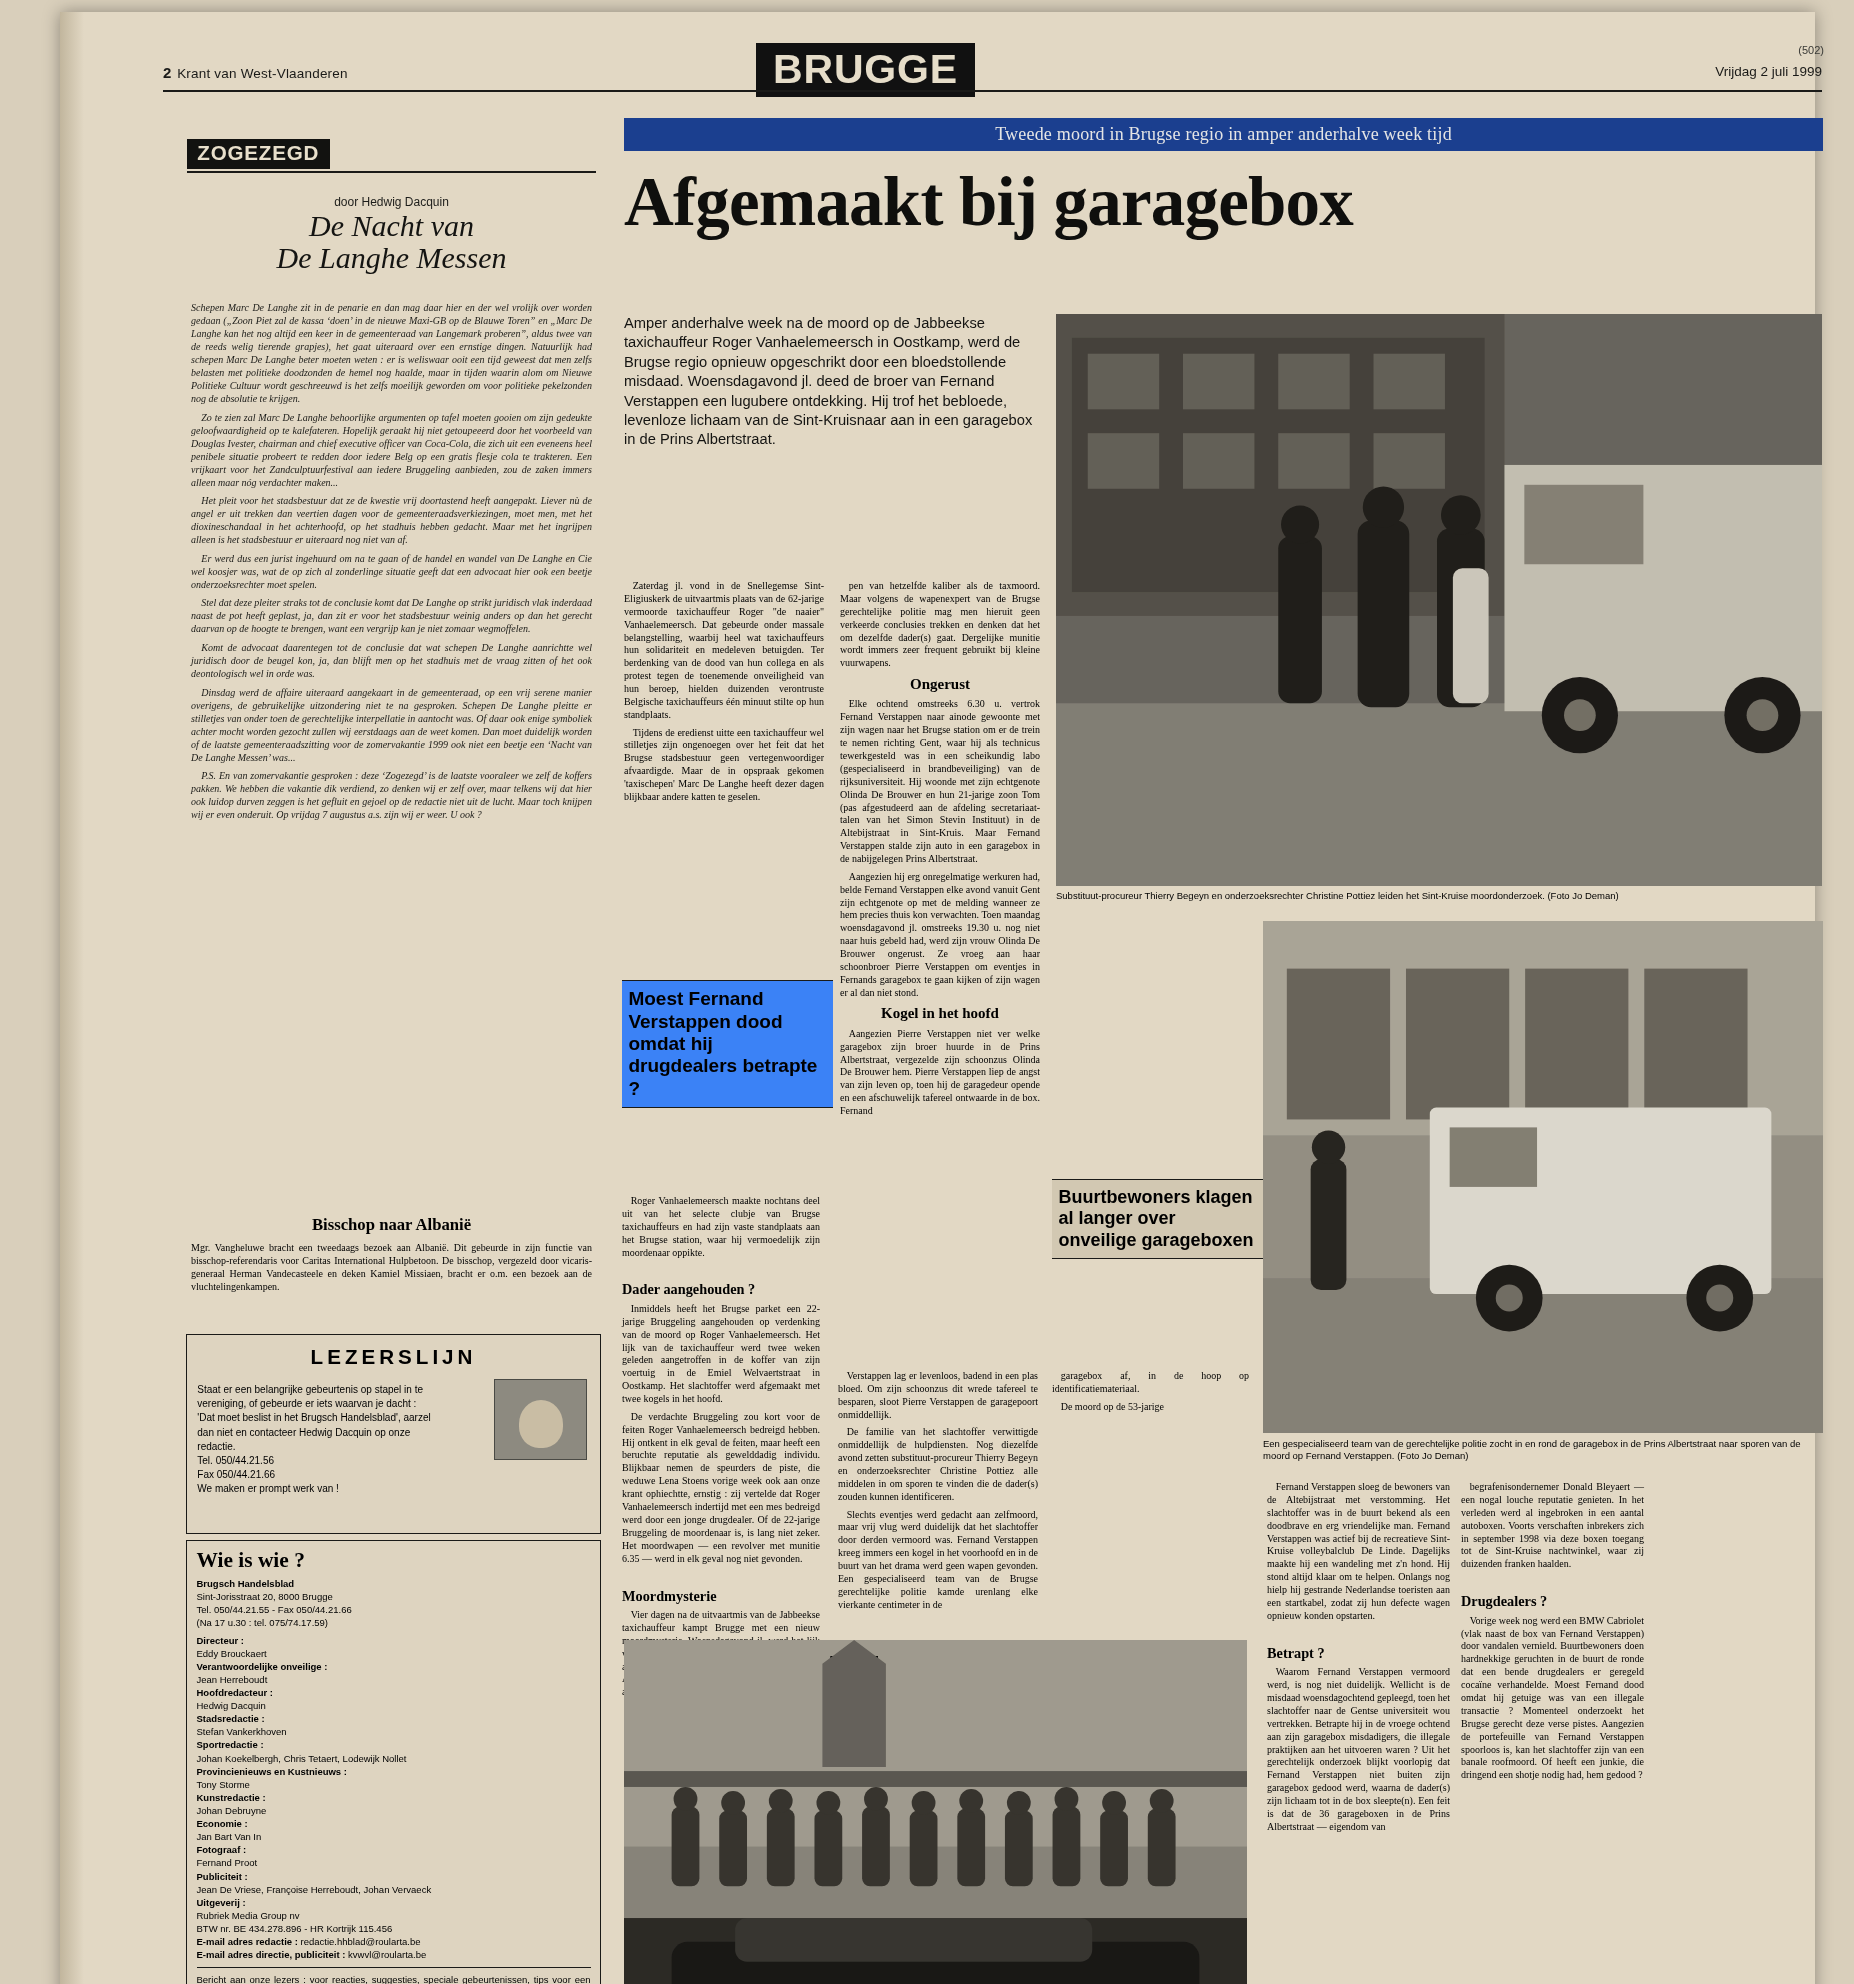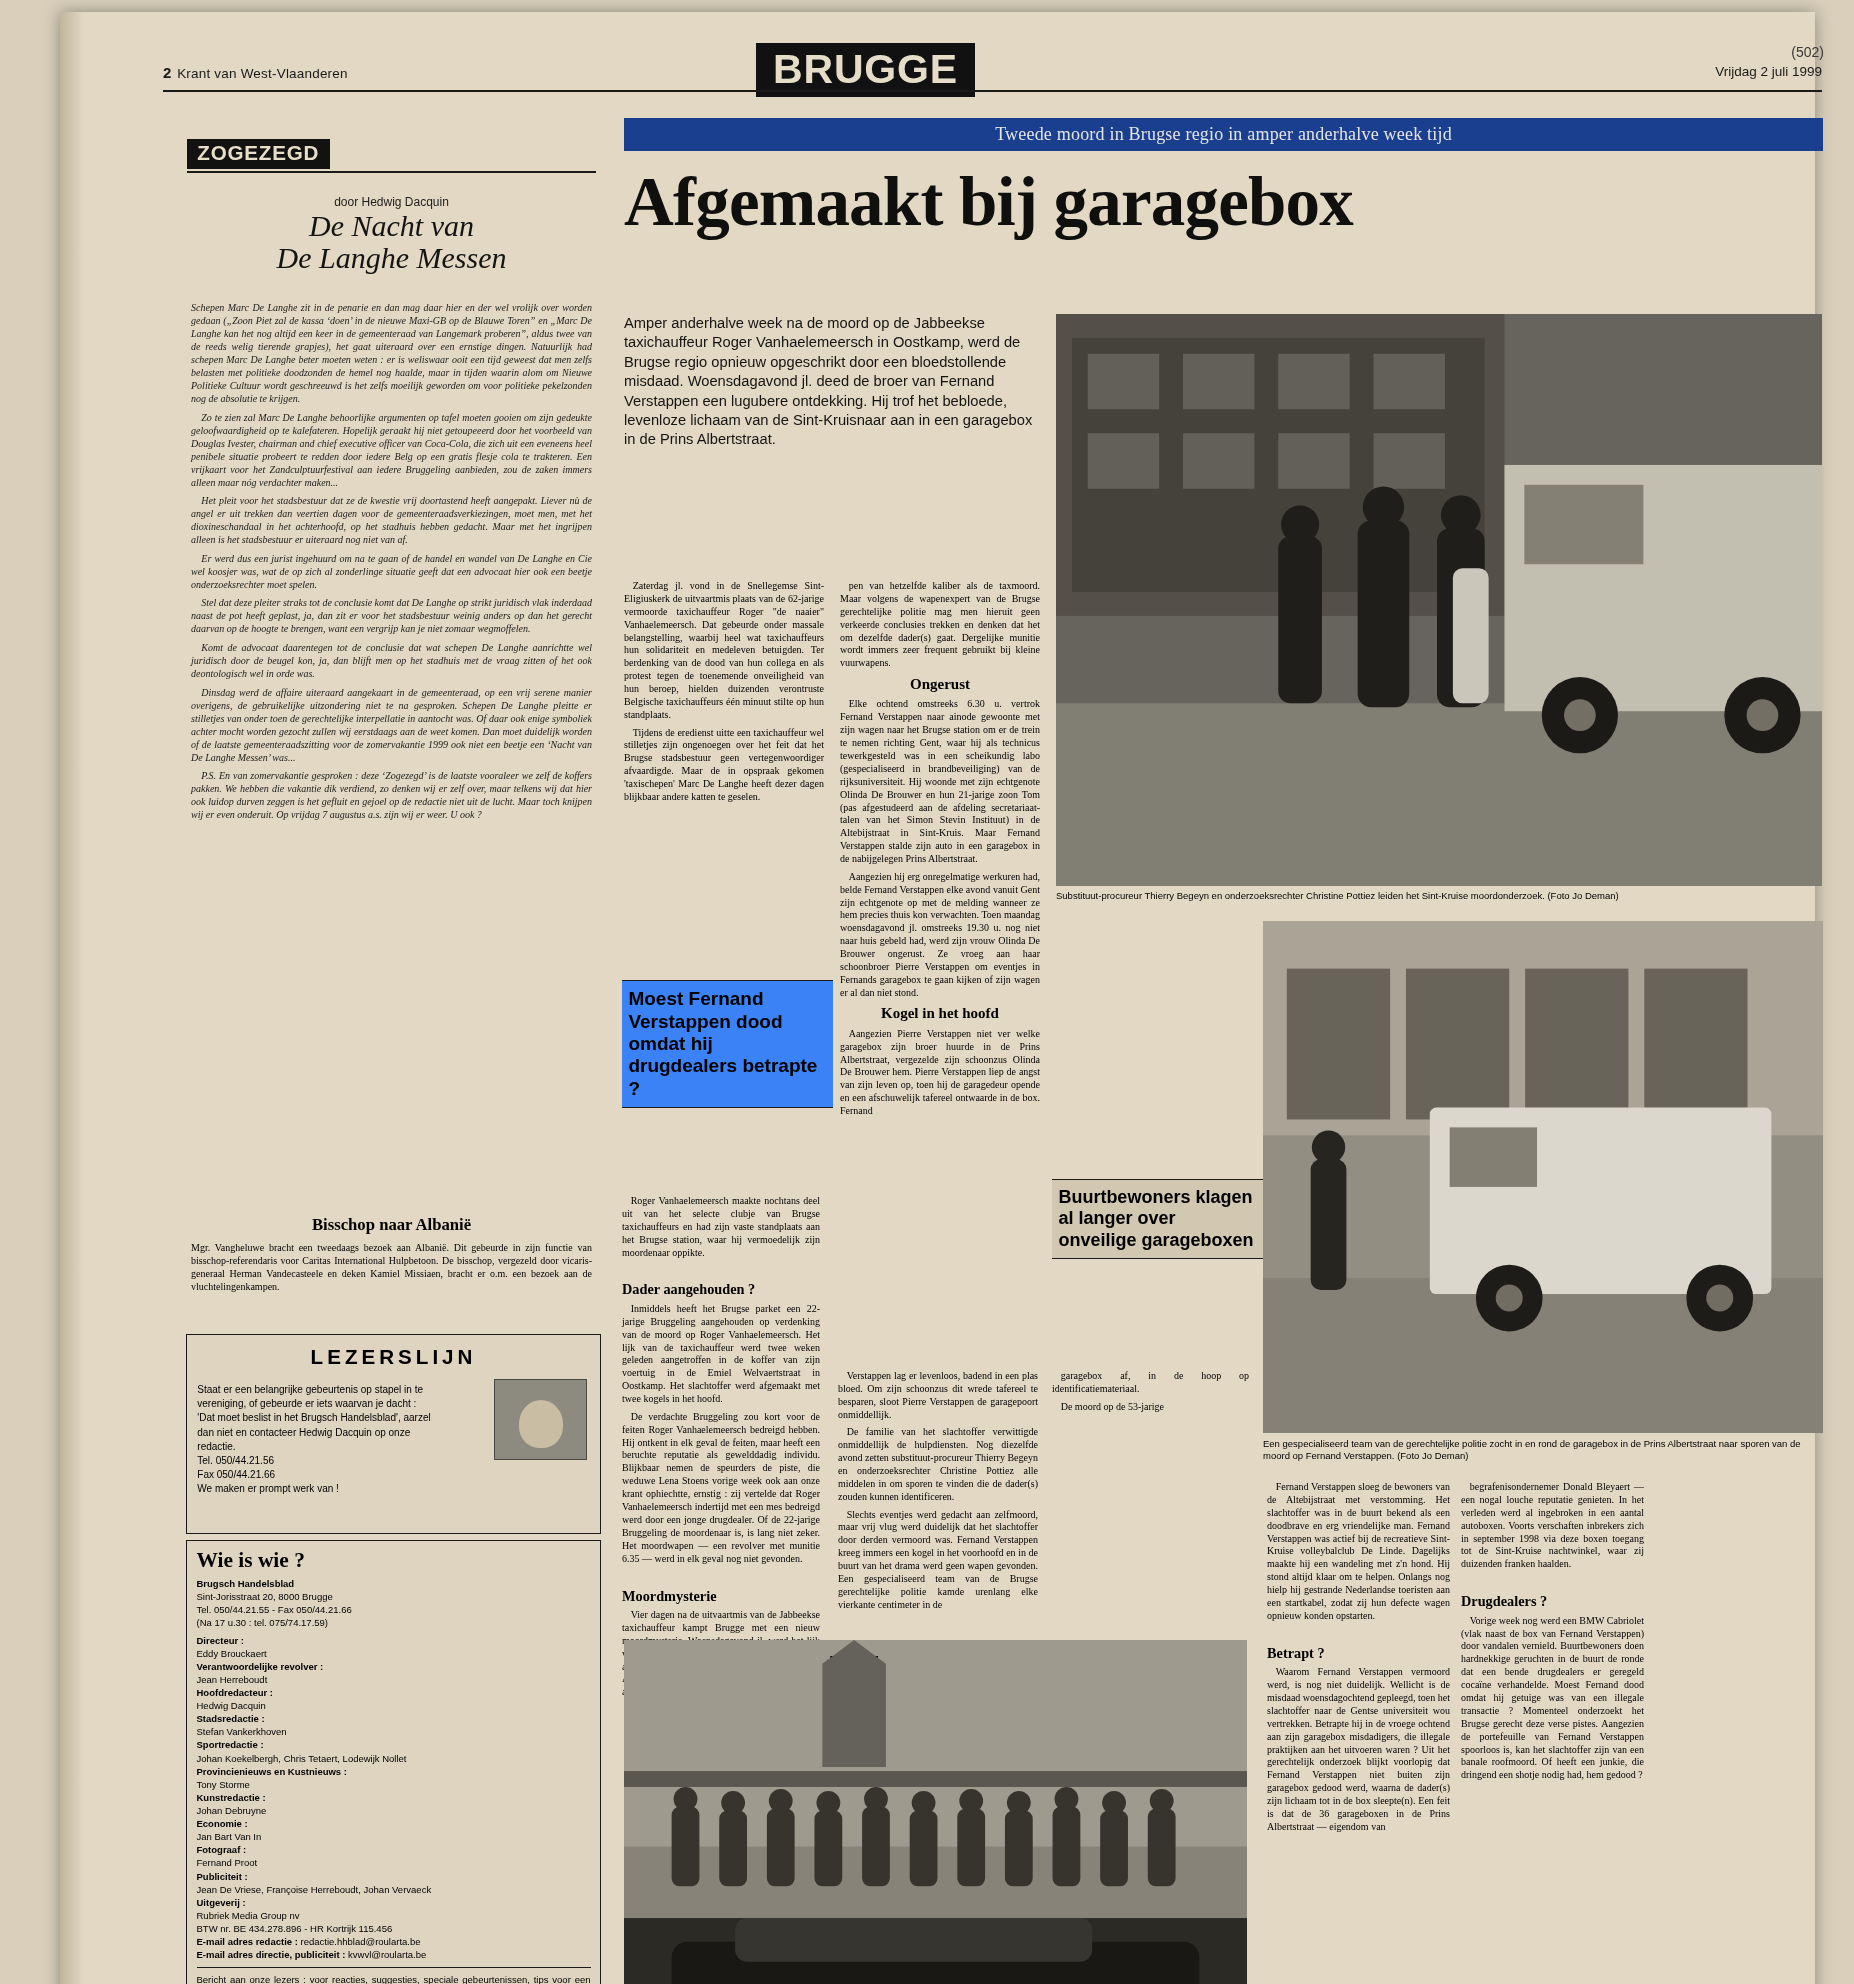--- a/index.html
+++ b/index.html
@@ -7,21 +7,21 @@
   .page{position:relative;width:1855px;height:2644px;background:#d9cfbb;overflow:hidden;}
   .paper{position:absolute;left:60px;top:12px;width:1755px;height:2620px;background:#e2d8c4;box-shadow:0 0 16px rgba(0,0,0,.35);}
   .paper:before{content:"";position:absolute;left:0;top:0;width:24px;height:100%;background:linear-gradient(90deg,#b9ad93,#e2d8c4);opacity:.8;}
   
   .masthead{position:absolute;left:79px;top:28px;width:1707px;height:56px;}
   .mh-left{position:absolute;left:24px;top:24px;font-size:13.5px;letter-spacing:0.2px;color:#1a1a18;font-family:"Liberation Sans",sans-serif;}
   .mh-left .pg{font-weight:bold;font-size:15px;margin-right:5.6px;}
   .mh-center{position:absolute;left:548px;top:3.2px;width:357px;text-align:center;}
   .brugge-box{display:inline-block;background:#111;color:#e6ddc9;font-family:"Liberation Sans",sans-serif;font-weight:bold;font-size:41px;letter-spacing:0.8px;padding:2.4px 16.7px 4.8px;}
   .mh-right{position:absolute;right:24px;top:24px;font-size:13.5px;color:#1a1a18;font-family:"Liberation Sans",sans-serif;}
-  .mh-code{position:absolute;right:22px;top:4px;font-size:14px;color:#3a3a36;font-family:"Liberation Sans",sans-serif;padding-left:9px;}
+  .mh-code{position:absolute;right:22px;top:4px;font-size:11px;color:#3a3a36;font-family:"Liberation Sans",sans-serif;padding-left:9px;}
   .mh-rule{position:absolute;left:103px;top:78px;width:1659px;height:2px;background:#1a1a18;}
   
   .zogezegd-head{position:absolute;left:127px;top:127px;width:397px;}
   .zg-title{background:#121210;color:#e8dfcb;display:inline-block;font-family:"Liberation Sans",sans-serif;font-weight:bold;font-size:20.6px;letter-spacing:0.8px;padding:2.4px 10.3px 4px;}
   .zg-rule{position:absolute;left:127px;top:159px;width:409px;height:1.6px;background:#1a1a18;}
   .byline{position:absolute;left:127px;top:183px;width:409px;text-align:center;font-size:12px;font-family:"Liberation Sans",sans-serif;color:#1d1d1a;}
   .zg-h1{position:absolute;left:127px;top:198px;width:409px;text-align:center;font-size:30px;font-style:italic;line-height:1.08;color:#141412;}
   .colA{position:absolute;left:131px;top:278px;width:401px;font-size:10px;line-height:1.30;text-align:justify;font-style:italic;color:#1b1b18;margin-top:11px;}
   .colA p{margin:0 0 5.6px 0;text-indent:10.3px;}
   .colA p.first{text-indent:0;}
@@ -126,21 +126,21 @@
   <div class="wiewie">
     <h2>Wie is wie ?</h2>
     <div class="blk">
       <div><b>Brugsch Handelsblad</b></div>
       <div>Sint-Jorisstraat 20, 8000 Brugge</div>
       <div>Tel. 050/44.21.55 - Fax 050/44.21.66</div>
       <div>(Na 17 u.30 : tel. 075/74.17.59)</div>
       <div style="height:4px"></div>
       <div><b>Directeur :</b></div>
       <div>Eddy Brouckaert</div>
-      <div><b>Verantwoordelijke revolver :</b></div>
+      <div><b>Verantwoordelijke onveilige :</b></div>
       <div>Jean Herreboudt</div>
       <div><b>Hoofdredacteur :</b></div>
       <div>Hedwig Dacquin</div>
       <div><b>Stadsredactie :</b></div>
       <div>Stefan Vankerkhoven</div>
       <div><b>Sportredactie :</b></div>
       <div>Johan Koekelbergh, Chris Tetaert, Lodewijk Nollet</div>
       <div><b>Provincienieuws en Kustnieuws :</b></div>
       <div>Tony Storme</div>
       <div><b>Kunstredactie :</b></div>

